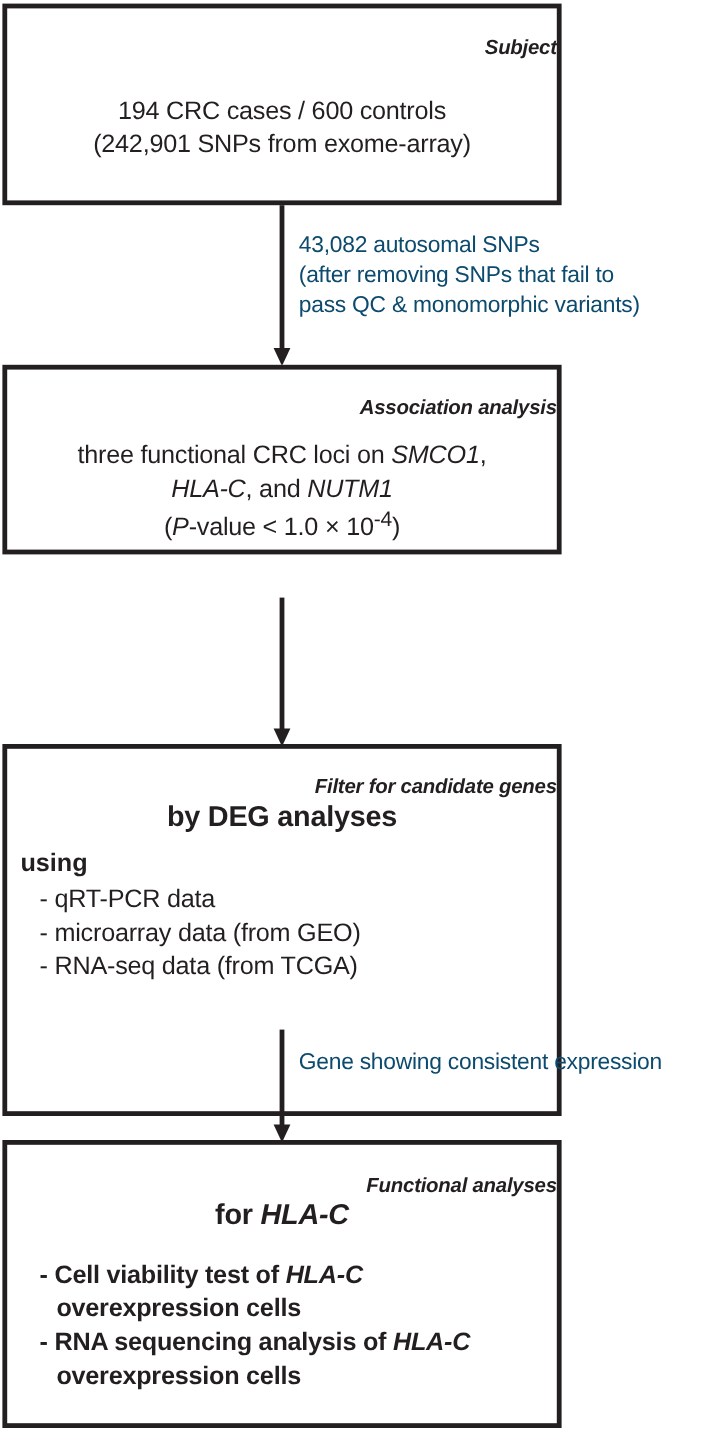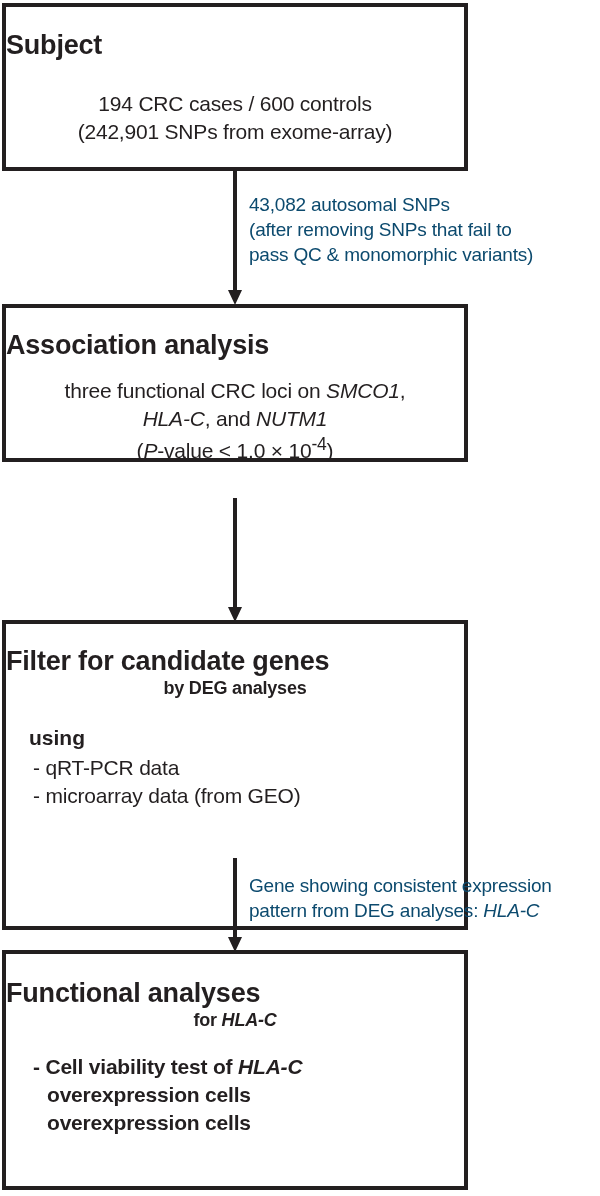--- a/index.html
+++ b/index.html
@@ -33,28 +33,29 @@
     width: 466px;
   }
 
   #box-subject   { top: 3px;    height: 168px; }
   #box-assoc     { top: 304px;  height: 158px; }
   #box-filter    { top: 620px;  height: 310px; }
   #box-func      { top: 950px;  height: 240px; }
 
   .box-title {
     font-weight: bold;
-    font-size: 27px;
-    text-align: left;
+    font-size: 17px;
+    text-align: right;
     line-height: 1.12;
     letter-spacing: -0.2px;
+    font-style: italic;
   }
   .box-subtitle {
     font-weight: bold;
-    font-size: 18px;
+    font-size: 24px;
     text-align: center;
     line-height: 1.15;
     letter-spacing: -0.2px;
   }
   .box-body {
     font-size: 21px;
     text-align: center;
     line-height: 1.32;
     letter-spacing: -0.2px;
   }
@@ -74,21 +75,21 @@
 
   
   #box-subject .box-title   { margin-top: 23px; }
   #box-subject .box-body    { margin-top: 30px; }
 
   #box-assoc .box-title     { margin-top: 22px; }
   #box-assoc .box-body      { margin-top: 17px; }
 
   #box-filter .box-title    { margin-top: 22px; }
   #box-filter .box-subtitle { margin-top: 2px; }
-  #box-filter .lead-bold    { margin-top: 25px; padding-left: 23px; }
+  #box-filter .lead-bold    { margin-top: 11px; padding-left: 11px; }
   #box-filter .box-body-left{ margin-top: 3px;  padding-left: 27px; }
 
   #box-func .box-title      { margin-top: 24px; }
   #box-func .box-subtitle   { margin-top: 2px; }
   #box-func .box-body-left  { margin-top: 22px; padding-left: 27px; font-weight: bold; }
 
   .bullet-line { white-space: nowrap; }
   .bullet-cont { padding-left: 14px; white-space: nowrap; }
 
   
@@ -174,39 +175,40 @@
     <div class="head"></div>
   </div>
 
   <div class="box" id="box-filter">
     <div class="box-title">Filter for candidate genes</div>
     <div class="box-subtitle">by DEG analyses</div>
     <div class="lead-bold">using</div>
     <div class="box-body-left">
       <div class="bullet-line">- qRT-PCR data</div>
       <div class="bullet-line">- microarray data (from GEO)</div>
+      <div class="bullet-line">- RNA-seq data (from TCGA)</div>
     </div>
   </div>
 
   <div class="arrow" id="arrow-3">
     <div class="shaft"></div>
     <div class="head"></div>
   </div>
   <div class="edge-label" id="edge-label-2">
     <div>Gene showing consistent expression</div>
-    <div><span>pattern from DEG analyses: </span><span class="gene">HLA-C</span></div>
   </div>
 
   <div class="box" id="box-func">
     <div class="box-title">Functional analyses</div>
     <div class="box-subtitle"><span>for </span><span class="gene">HLA-C</span></div>
     <div class="box-body-left">
       <div>
         <div class="bullet-line"><span>- Cell viability test of </span><span class="gene">HLA-C</span></div>
         <div class="bullet-cont">overexpression cells</div>
       </div>
       <div>
+        <div class="bullet-line"><span>- RNA sequencing analysis of </span><span class="gene">HLA-C</span></div>
         <div class="bullet-cont">overexpression cells</div>
       </div>
     </div>
   </div>
 
 </div>
 
 </body></html>

